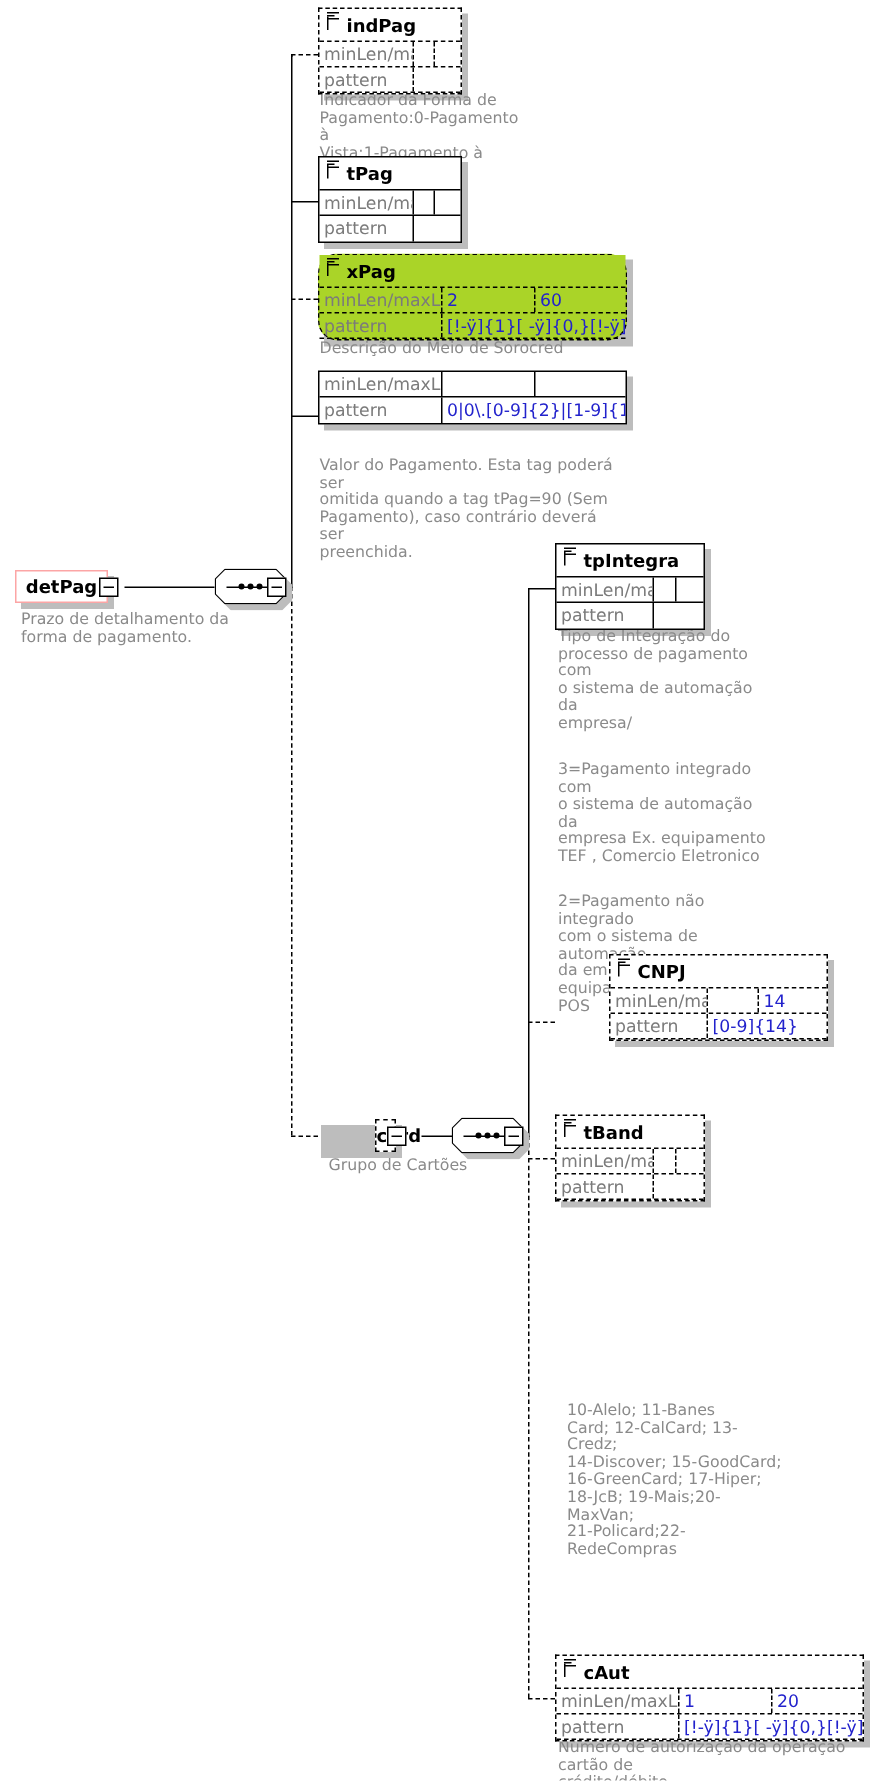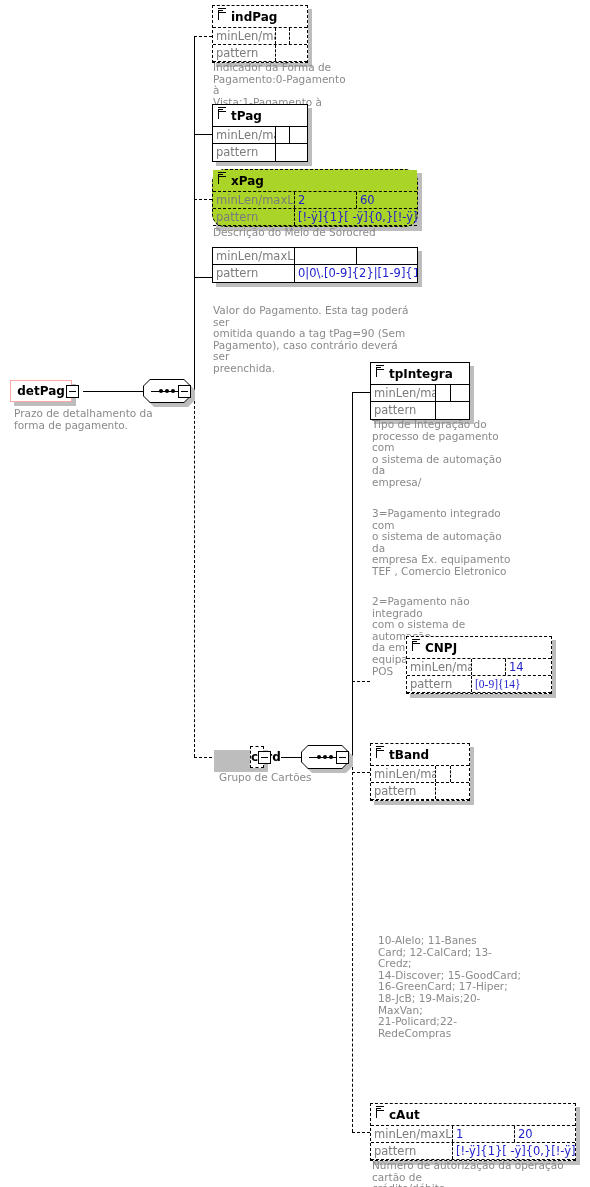--- a/index.html
+++ b/index.html
@@ -340,21 +340,21 @@
           </span>
         <span>CNPJ</span>
       </div>
       <div class="frow">
         <div class="fname" style="width:65px;">minLen/maxLen</div>
         <div class="fv split" style="width:34px;"></div>
         <div class="fv" style="width:45px;">14</div>
       </div>
       <div class="frow">
         <div class="fname" style="width:65px;">pattern</div>
-        <div class="fv pat" style="width:79px;font-family:Liberation Serif, serif;">[0-9]{14}</div>
+        <div class="fv pat" style="width:79px;">[0-9]{14}</div>
       </div>
     </div>
   </div>
 
   <div class="node optional" style="left:370px;top:743px;width:100px;">
     <div class="shadow"></div>
     <div class="body">
       <div class="nd-title">
         <span class="seq-glyph">
             <u></u>

